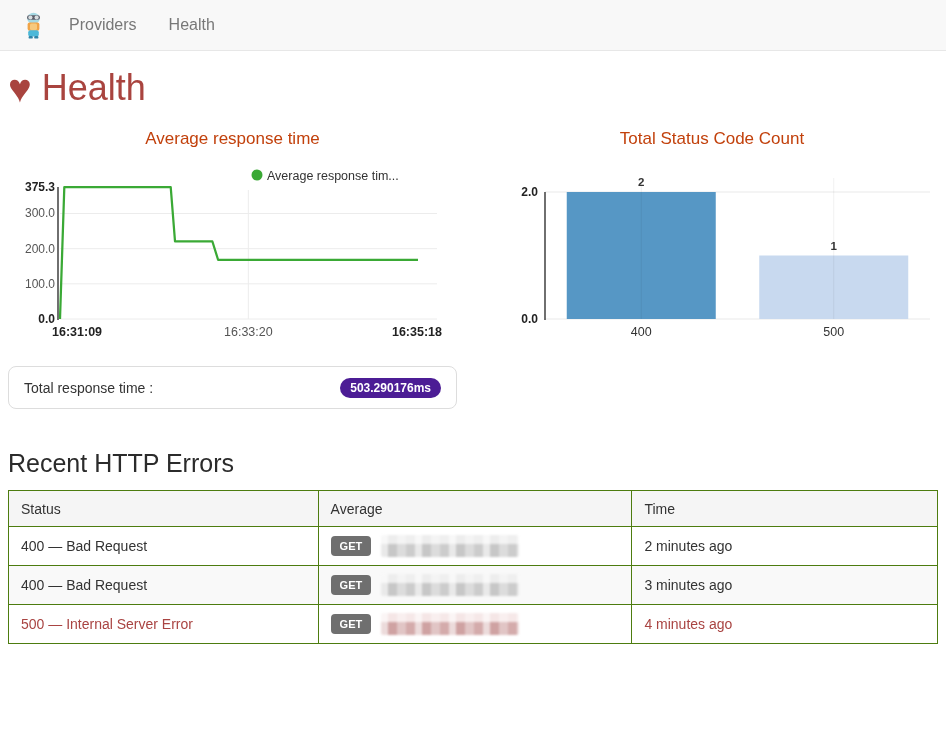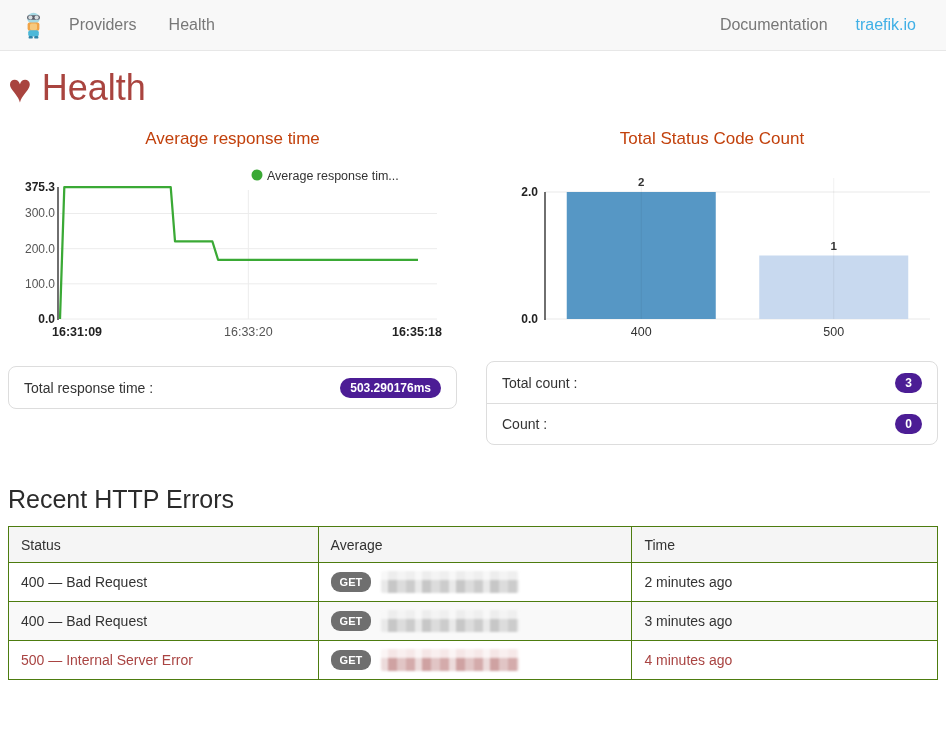--- a/index.html
+++ b/index.html
@@ -42,21 +42,21 @@
   h2.section-title { margin-top:40px; margin-bottom:12px; font-size:25px; font-weight:500; color:#2b2b2b; }
   table.errors { width:100%; border-collapse:collapse; font-size:14px; }
   table.errors th, table.errors td { border:1px solid #4d7c0f; text-align:left; padding:8px 12px; }
   table.errors th { background:#f5f5f5; font-weight:400; color:#333; height:36px; }
   table.errors td { height:37px; vertical-align:middle; color:#333; }
   table.errors tbody tr:nth-child(even) { background:#f9f9f9; }
   table.errors col.c1 { width:310px; } table.errors col.c2 { width:314px; } table.errors col.c3 { width:306px; }
   tr.row-danger td { color:#a94442; }
 
   .method-badge { display:inline-block; background:#6f6f6f; color:#fff; font-weight:bold;
-                  font-size:11px; padding:4px 9px; border-radius:9px; vertical-align:middle; }
+                  font-size:11px; padding:4px 9px; border-radius:4px; vertical-align:middle; }
   .mosaic { display:inline-block; width:138px; height:22px; vertical-align:middle;
             margin-left:10px; border-radius:2px; filter:blur(1.3px); }
   .mosaic.gray { background-image:
       repeating-linear-gradient(90deg, rgba(255,255,255,.62) 0 7px, rgba(255,255,255,0) 7px 16px,
         rgba(255,255,255,.38) 16px 25px, rgba(255,255,255,.10) 25px 34px),
       linear-gradient(180deg,#ededed 0 42%, #c7c7c7 42% 100%); }
   .mosaic.red { background-image:
       repeating-linear-gradient(90deg, rgba(255,255,255,.62) 0 7px, rgba(255,255,255,0) 7px 16px,
         rgba(255,255,255,.38) 16px 25px, rgba(255,255,255,.10) 25px 34px),
       linear-gradient(180deg,#f5e6e6 0 42%, #cfa2a2 42% 100%); }
@@ -73,24 +73,20 @@
       <circle cx="12.6" cy="5.5" r="2.1" fill="#d7dde0"></circle>
       <rect x="3.6" y="10.5" width="11.8" height="8.2" rx="2" fill="#f0a448"></rect>
       <rect x="6" y="11.5" width="7" height="6.4" rx="1.5" fill="#f6c97e"></rect>
       <rect x="4.2" y="18.2" width="10.6" height="6.2" rx="2" fill="#4cb8d8"></rect>
       <rect x="4.6" y="24" width="4.2" height="2.6" rx="1.2" fill="#2f84a8"></rect>
       <rect x="10.2" y="24" width="4.2" height="2.6" rx="1.2" fill="#2f84a8"></rect>
     </svg>
   </span>
   <a class="nav-link">Providers</a>
   <a class="nav-link">Health</a>
-  <span class="nav-right">
-    <a class="nav-link">Documentation</a>
-    <a class="nav-link brand-link">traefik.io</a>
-  </span>
 </nav>
 
 <div class="container">
 
   <h1 class="page-title">
     <span class="heart">♥</span>
     <span>Health</span>
   </h1>
 
   <div class="charts-row">
@@ -136,30 +132,20 @@
           <line x1="155.25" y1="16" x2="155.25" y2="157" stroke="rgba(0,0,0,0.06)" stroke-width="1"></line>
           <line x1="347.75" y1="16" x2="347.75" y2="157" stroke="rgba(0,0,0,0.06)" stroke-width="1"></line>
           <text x="155.25" y="24" text-anchor="middle" font-size="11.5" font-weight="bold" fill="#333">2</text>
           <text x="347.75" y="87.5" text-anchor="middle" font-size="11.5" font-weight="bold" fill="#333">1</text>
           <text x="52" y="34" text-anchor="end" font-size="12" font-weight="bold" fill="#222">2.0</text>
           <text x="52" y="161" text-anchor="end" font-size="12" font-weight="bold" fill="#222">0.0</text>
           <text x="155.25" y="174" text-anchor="middle" font-size="12.5" fill="#333">400</text>
           <text x="347.75" y="174" text-anchor="middle" font-size="12.5" fill="#333">500</text>
         </svg>
 
-      <div class="panel mt-charts-sm">
-        <div class="panel-row">
-          <span>Total count :</span>
-          <span class="stat-badge">3</span>
-        </div>
-        <div class="panel-row">
-          <span>Count :</span>
-          <span class="stat-badge">0</span>
-        </div>
-      </div>
     </div>
   </div>
 
   <h2 class="section-title">Recent HTTP Errors</h2>
 
   <table class="errors">
     <colgroup>
         <col class="c1">
         <col class="c2">
         <col class="c3">

